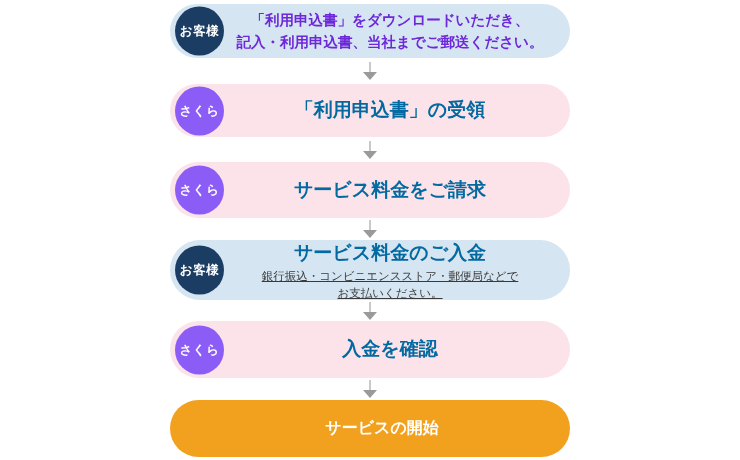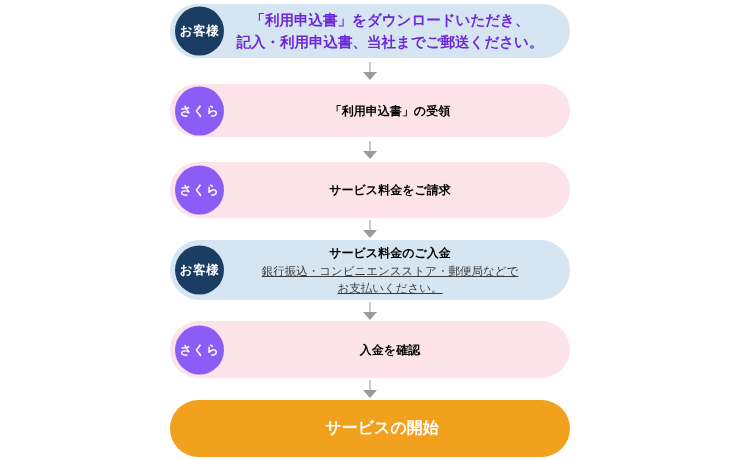--- a/index.html
+++ b/index.html
@@ -50,22 +50,22 @@
     align-items: center;
     justify-content: center;
     color: #ffffff;
     font-size: 12.5px;
     font-weight: bold;
     letter-spacing: 0.5px;
   }
   .badge.navy { background: #1b3d63; }
   .badge.pink { background: #8b5cf6; }
   .step-title {
-    color: #000000;
-    font-size: 12px;
+    color: #0369a1;
+    font-size: 19px;
     font-weight: bold;
     line-height: 1.5;
     text-align: right;
   }
   .step-line {
     color: #6d28d9;
     font-size: 14.5px;
     font-weight: bold;
     line-height: 1.55;
   }

